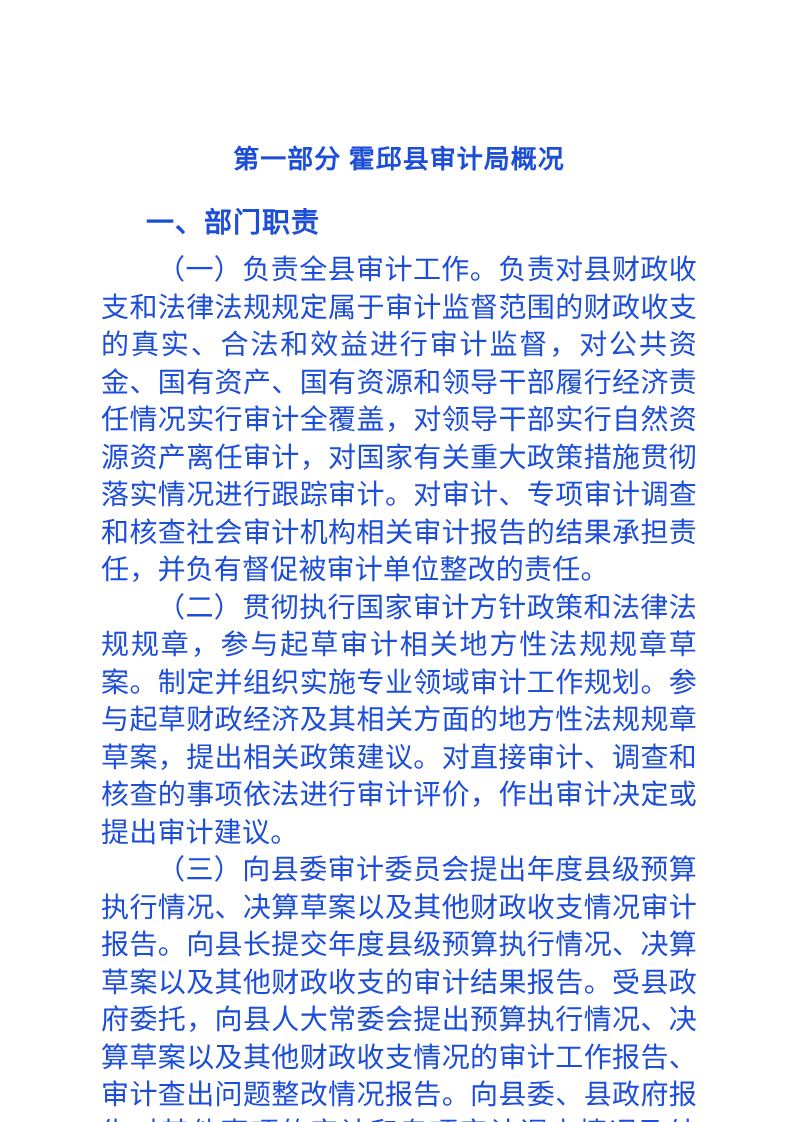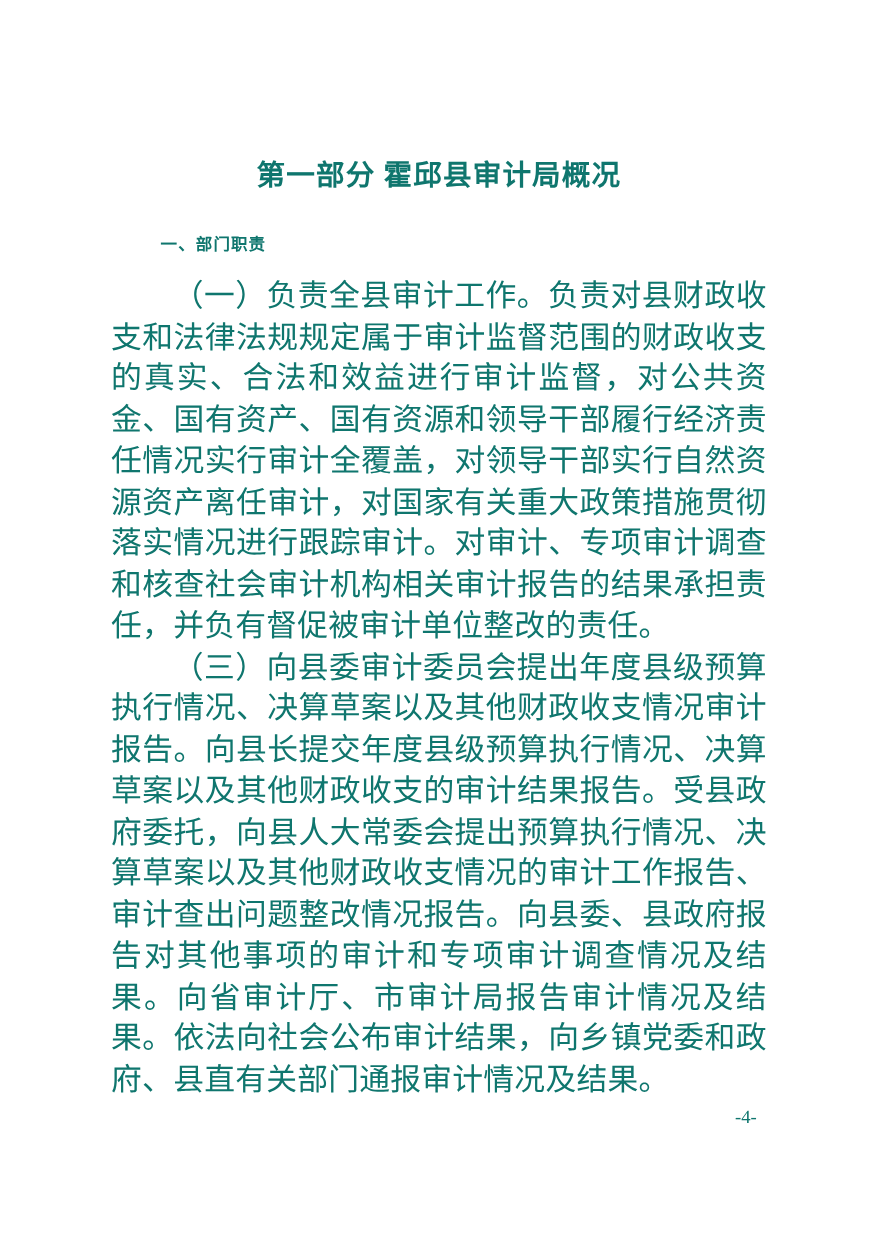--- a/index.html
+++ b/index.html
@@ -7,37 +7,37 @@
     padding: 0;
     background: #ffffff;
   }
   .document-page {
     position: relative;
     box-sizing: border-box;
     width: 793px;
     height: 1122px;
     margin: 0 auto;
     background: #ffffff;
-    color: #0f766e;
+    color: #1d4ed8;
     padding: 143px 96px 0 101px;
     overflow: hidden;
   }
   .doc-title {
     font-family: "Liberation Serif", "DejaVu Serif", serif;
     font-weight: 700;
     font-size: 26px;
     line-height: 34px;
     text-align: center;
     letter-spacing: 1px;
     margin: 0;
   }
   .section-heading {
     font-family: "Liberation Sans", "DejaVu Sans", sans-serif;
     font-weight: 700;
-    font-size: 15px;
+    font-size: 28px;
     line-height: 25px;
     margin: 33px 0 16px 0;
     text-indent: 45px;
     letter-spacing: 1px;
   }
   .body-text {
     margin-top: 7px;
   }
   .body-text p {
     font-family: "Liberation Serif", "DejaVu Serif", serif;
@@ -61,17 +61,18 @@
 </head>
 <body>
 
 <div class="document-page">
   <h1 class="doc-title">第一部分 霍邱县审计局概况</h1>
 
   <h2 class="section-heading">一、部门职责</h2>
 
   <div class="body-text">
     <p>（一）负责全县审计工作。负责对县财政收支和法律法规规定属于审计监督范围的财政收支的真实、合法和效益进行审计监督，对公共资金、国有资产、国有资源和领导干部履行经济责任情况实行审计全覆盖，对领导干部实行自然资源资产离任审计，对国家有关重大政策措施贯彻落实情况进行跟踪审计。对审计、专项审计调查和核查社会审计机构相关审计报告的结果承担责任，并负有督促被审计单位整改的责任。</p>
+    <p>（二）贯彻执行国家审计方针政策和法律法规规章，参与起草审计相关地方性法规规章草案。制定并组织实施专业领域审计工作规划。参与起草财政经济及其相关方面的地方性法规规章草案，提出相关政策建议。对直接审计、调查和核查的事项依法进行审计评价，作出审计决定或提出审计建议。</p>
     <p>（三）向县委审计委员会提出年度县级预算执行情况、决算草案以及其他财政收支情况审计报告。向县长提交年度县级预算执行情况、决算草案以及其他财政收支的审计结果报告。受县政府委托，向县人大常委会提出预算执行情况、决算草案以及其他财政收支情况的审计工作报告、审计查出问题整改情况报告。向县委、县政府报告对其他事项的审计和专项审计调查情况及结果。向省审计厅、市审计局报告审计情况及结果。依法向社会公布审计结果，向乡镇党委和政府、县直有关部门通报审计情况及结果。</p>
   </div>
 
   <div class="page-number">-4-</div>
 </div>
 
 </body></html>

